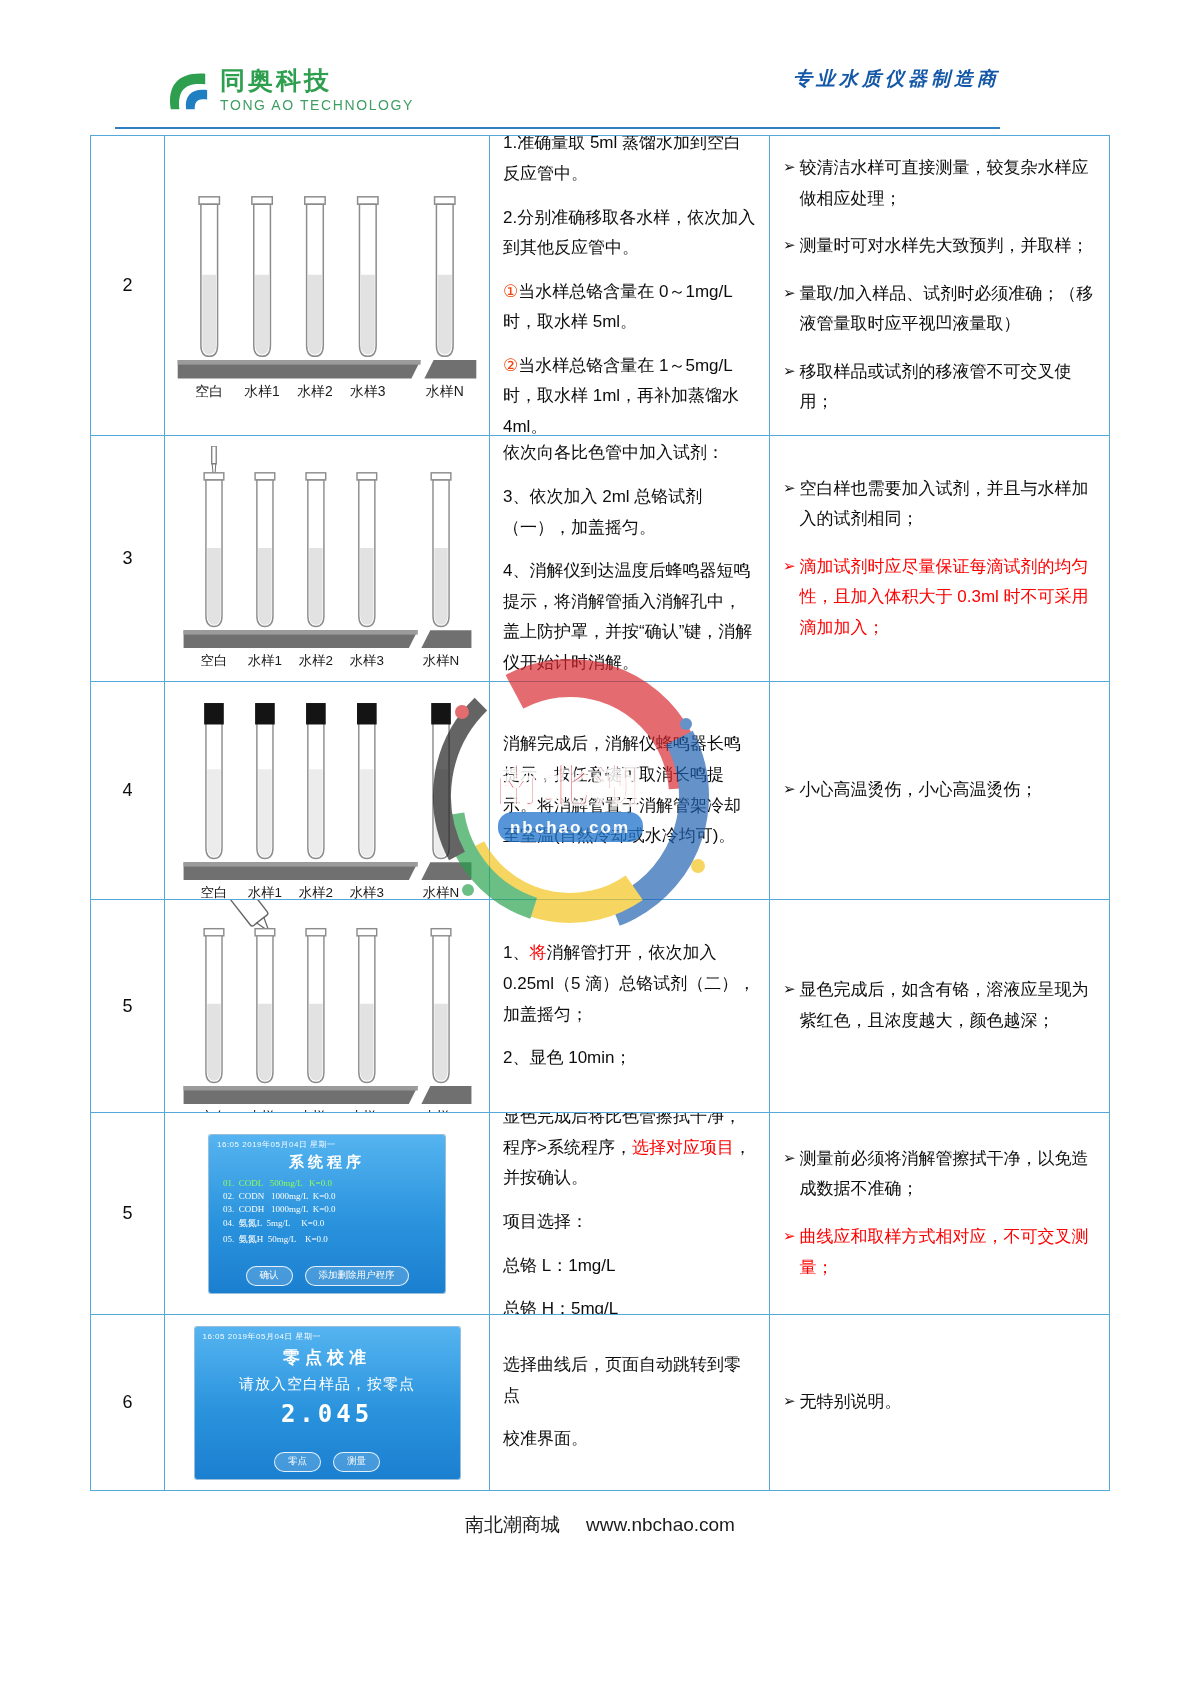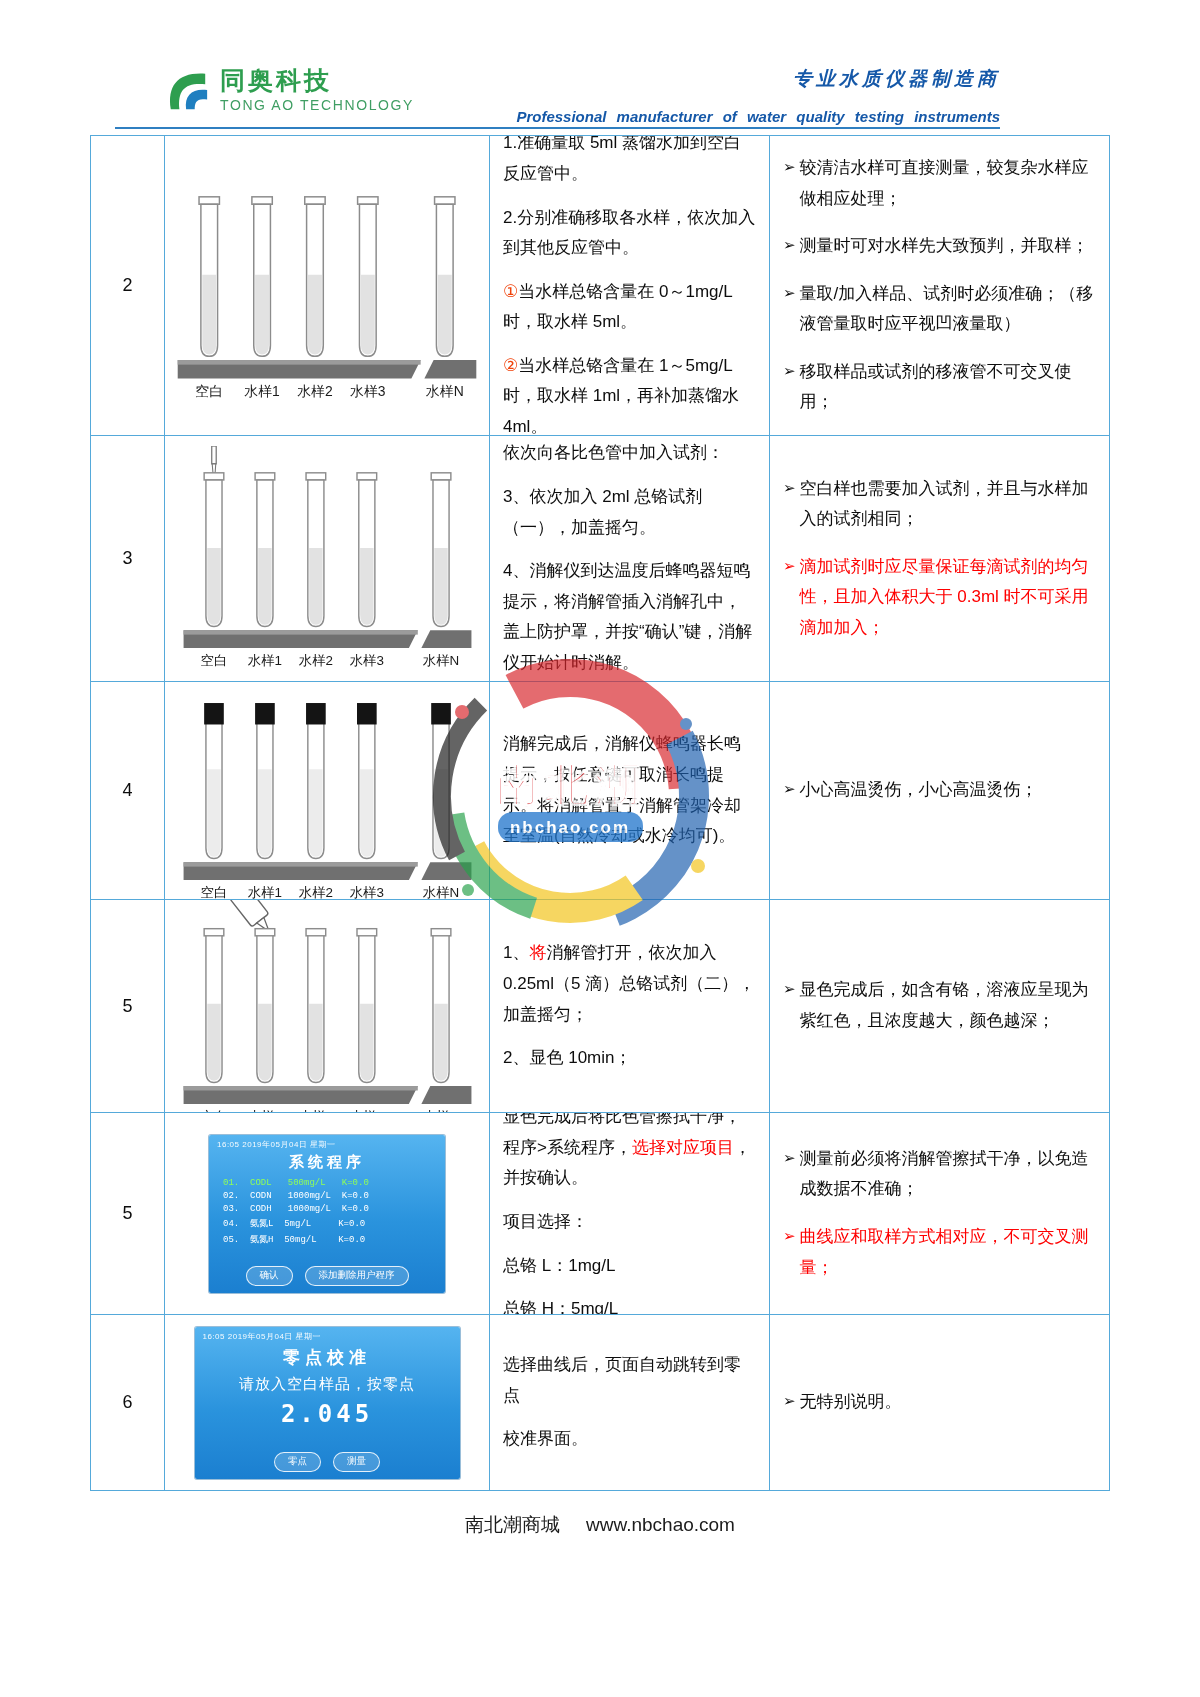--- a/index.html
+++ b/index.html
@@ -39,21 +39,21 @@
   .rack .lbl { font-size:15px; fill:#1a1a1a; text-anchor:middle; font-family:inherit; }
 
   
   .screen { position:relative; color:#fff; border-radius:2px;
             background:linear-gradient(180deg,#55b4f0 0%,#2a93dd 55%,#1b7fd0 100%);
             box-shadow:0 0 0 1px rgba(30,110,170,.45); }
   .screen-program { width:236px; height:158px; }
   .screen-zero    { width:265px; height:152px; }
   .scr-status { font-size:8px; padding:4px 8px 0; letter-spacing:.5px; opacity:.95; text-align:left; }
   .sp-title { font-size:15px; font-weight:bold; text-align:center; letter-spacing:4px; margin:3px 0 5px; }
-  .sp-item  { font-family:Liberation Mono, monospace; font-size:9px; white-space:pre; padding:1.5px 14px; }
+  .sp-item  { font-family:Liberation Serif, serif; font-size:9px; white-space:pre; padding:1.5px 14px; }
   .sp-item.hl { color:#90ff57; }
   .scr-btns { position:absolute; bottom:7px; left:0; right:0; display:flex; justify-content:center; gap:12px; }
   .scr-btn  { font-size:9.5px; padding:2.5px 13px; border-radius:10px;
               border:1px solid rgba(255,255,255,.85); background:rgba(255,255,255,.18); white-space:nowrap; }
   .sz-title { font-size:17px; font-weight:bold; text-align:center; letter-spacing:5px; margin-top:4px; }
   .sz-hint  { font-size:15px; text-align:center; margin-top:6px; letter-spacing:1px; }
   .sz-value { font-family:"DejaVu Sans Mono",monospace; font-size:24px; font-weight:bold;
               text-align:center; margin-top:6px; letter-spacing:4px; }
 
   
@@ -103,21 +103,20 @@
         <path d="M6,42 C2,17 14,3 42,5 L42,16 C21,14 13,22 15,42 Z" fill="#2e9e4f"></path>
         <path d="M22,42 C20,27 29,20 44,22 L44,32 C33,30 31,35 31,42 Z" fill="#1f7fc0"></path>
       </svg>
       <div>
         <div class="logo-text-cn">同奥科技</div>
         <div class="logo-text-en">TONG AO TECHNOLOGY</div>
       </div>
     </div>
     <div class="slogan">
       <div class="slogan-cn">专业水质仪器制造商</div>
-      <div class="slogan-en">Professional manufacturer of water quality testing instruments</div>
     </div>
   </div>
   <div class="header-rule"></div>
 
   <div class="doc-table">
 
     <div class="trow" style="height:300px">
       <div class="cell c-step">
         <span>2</span>
       </div>

